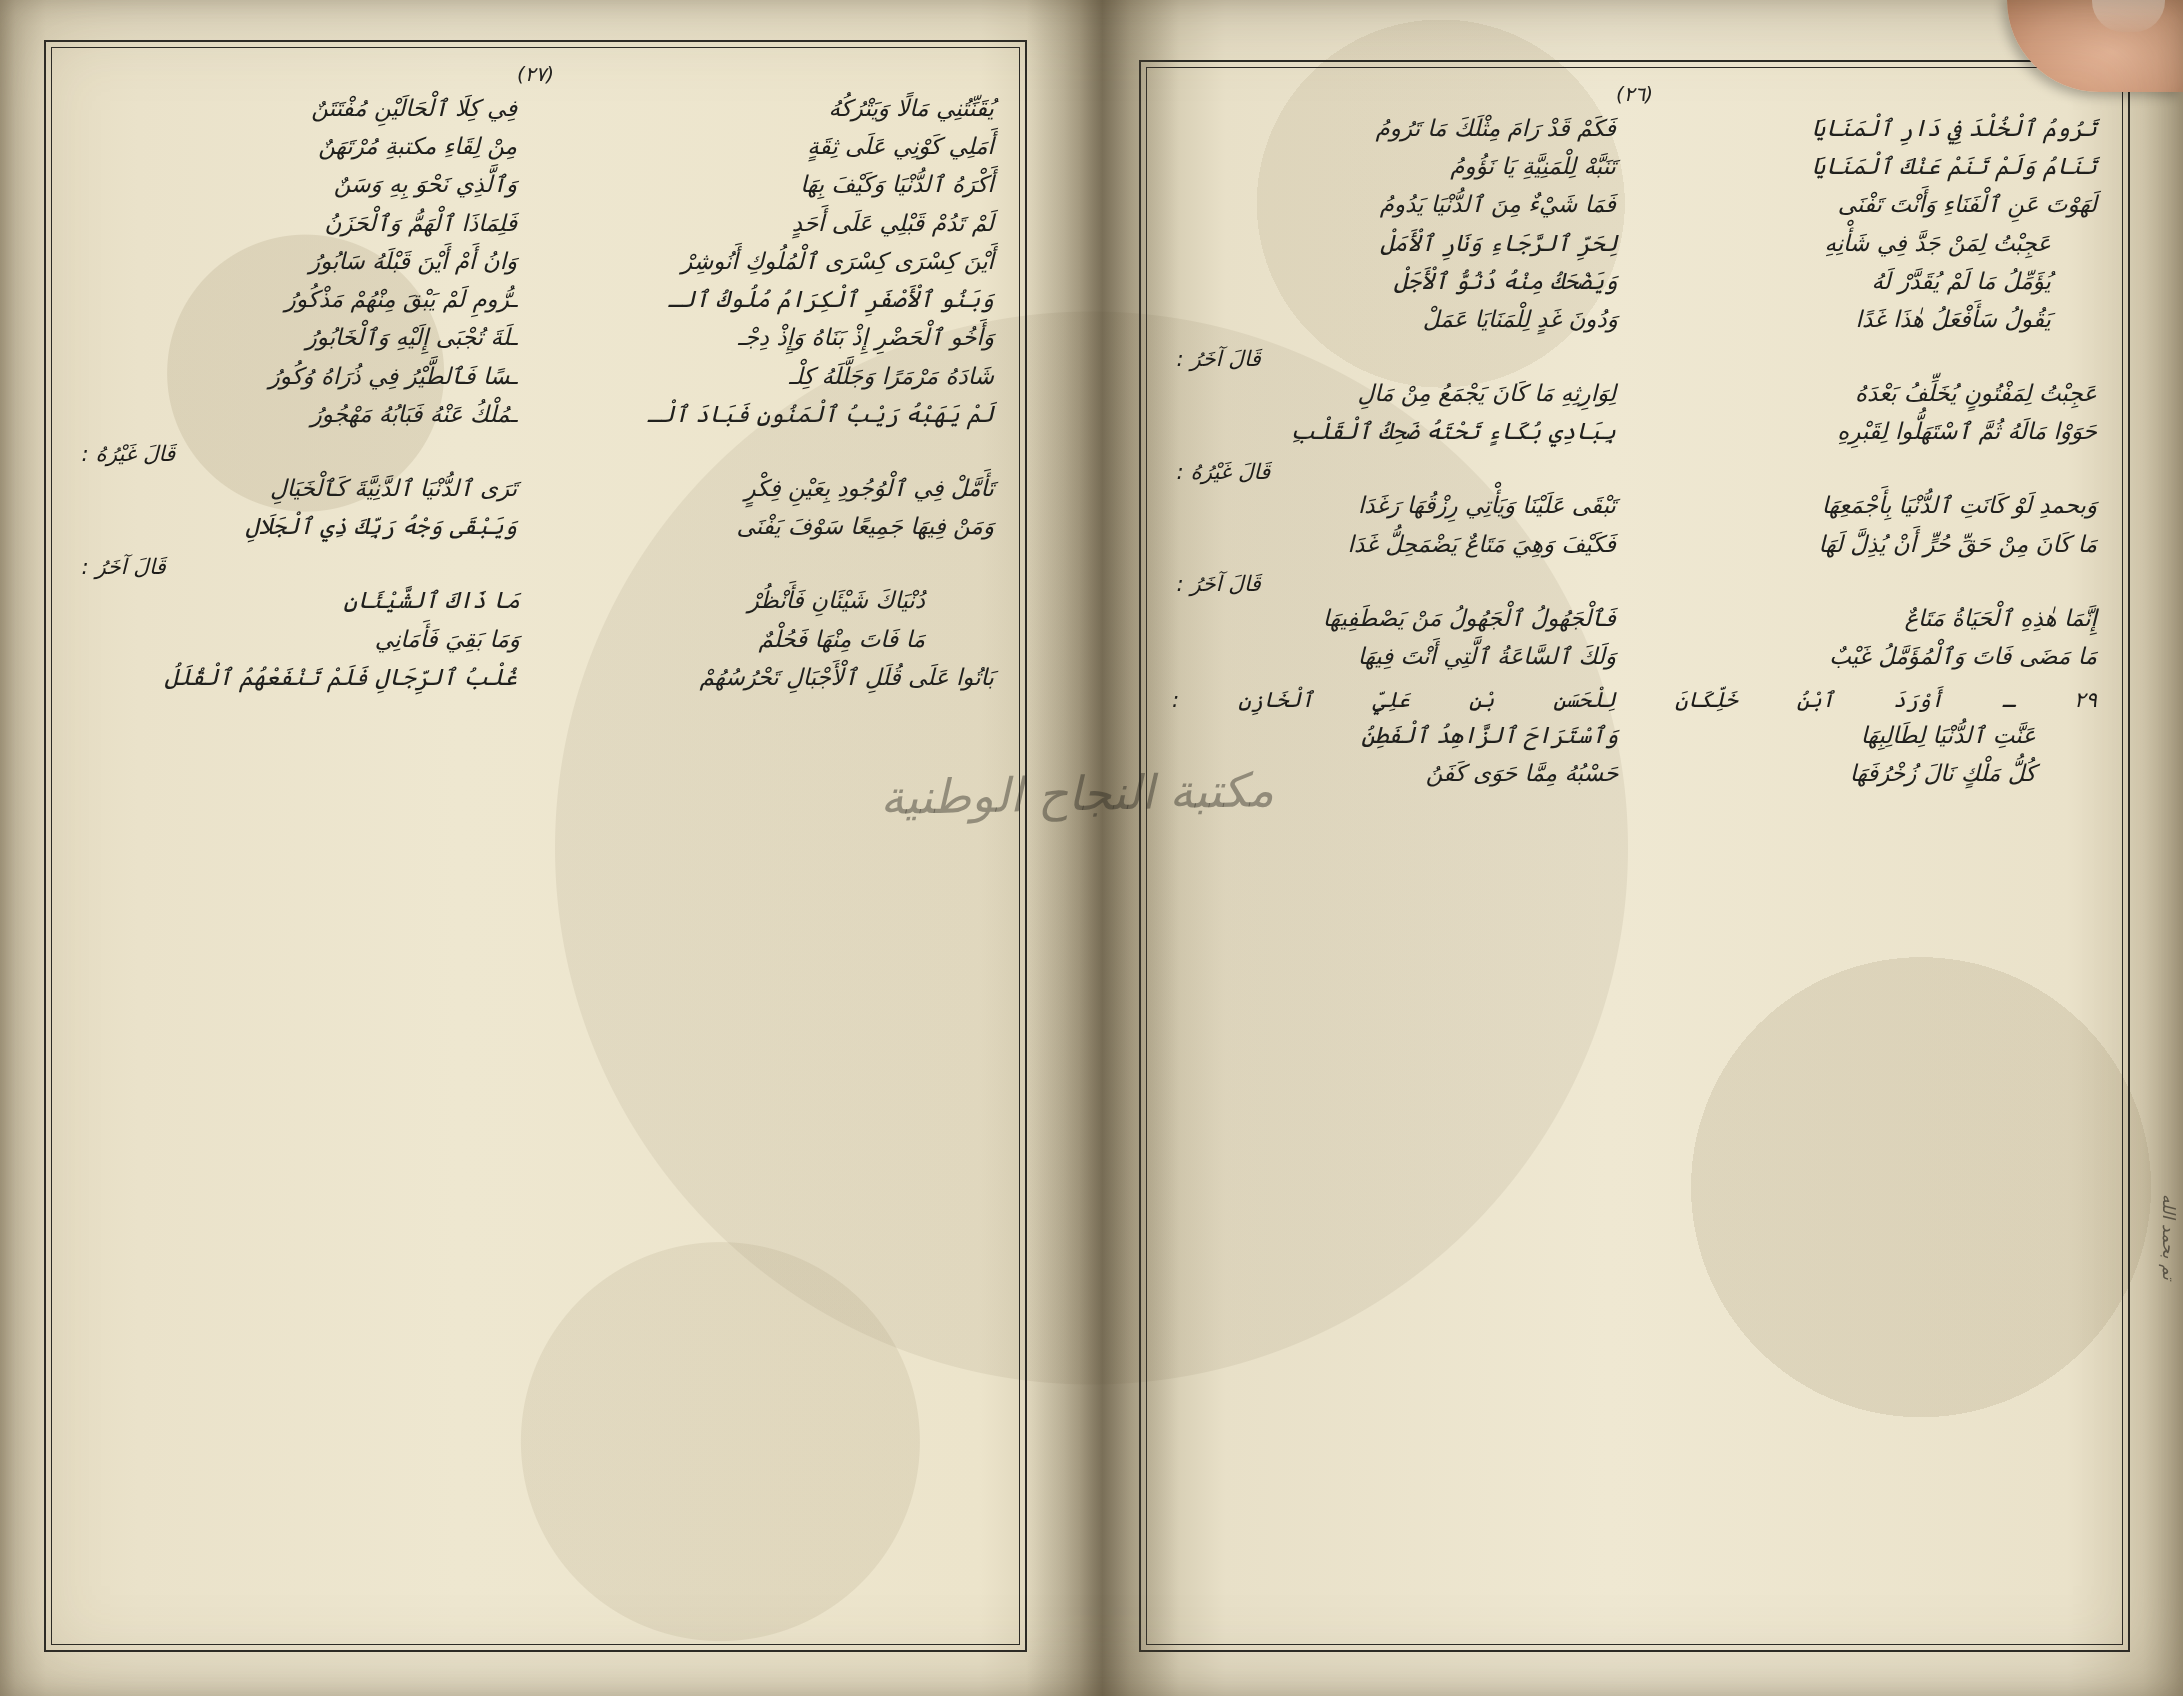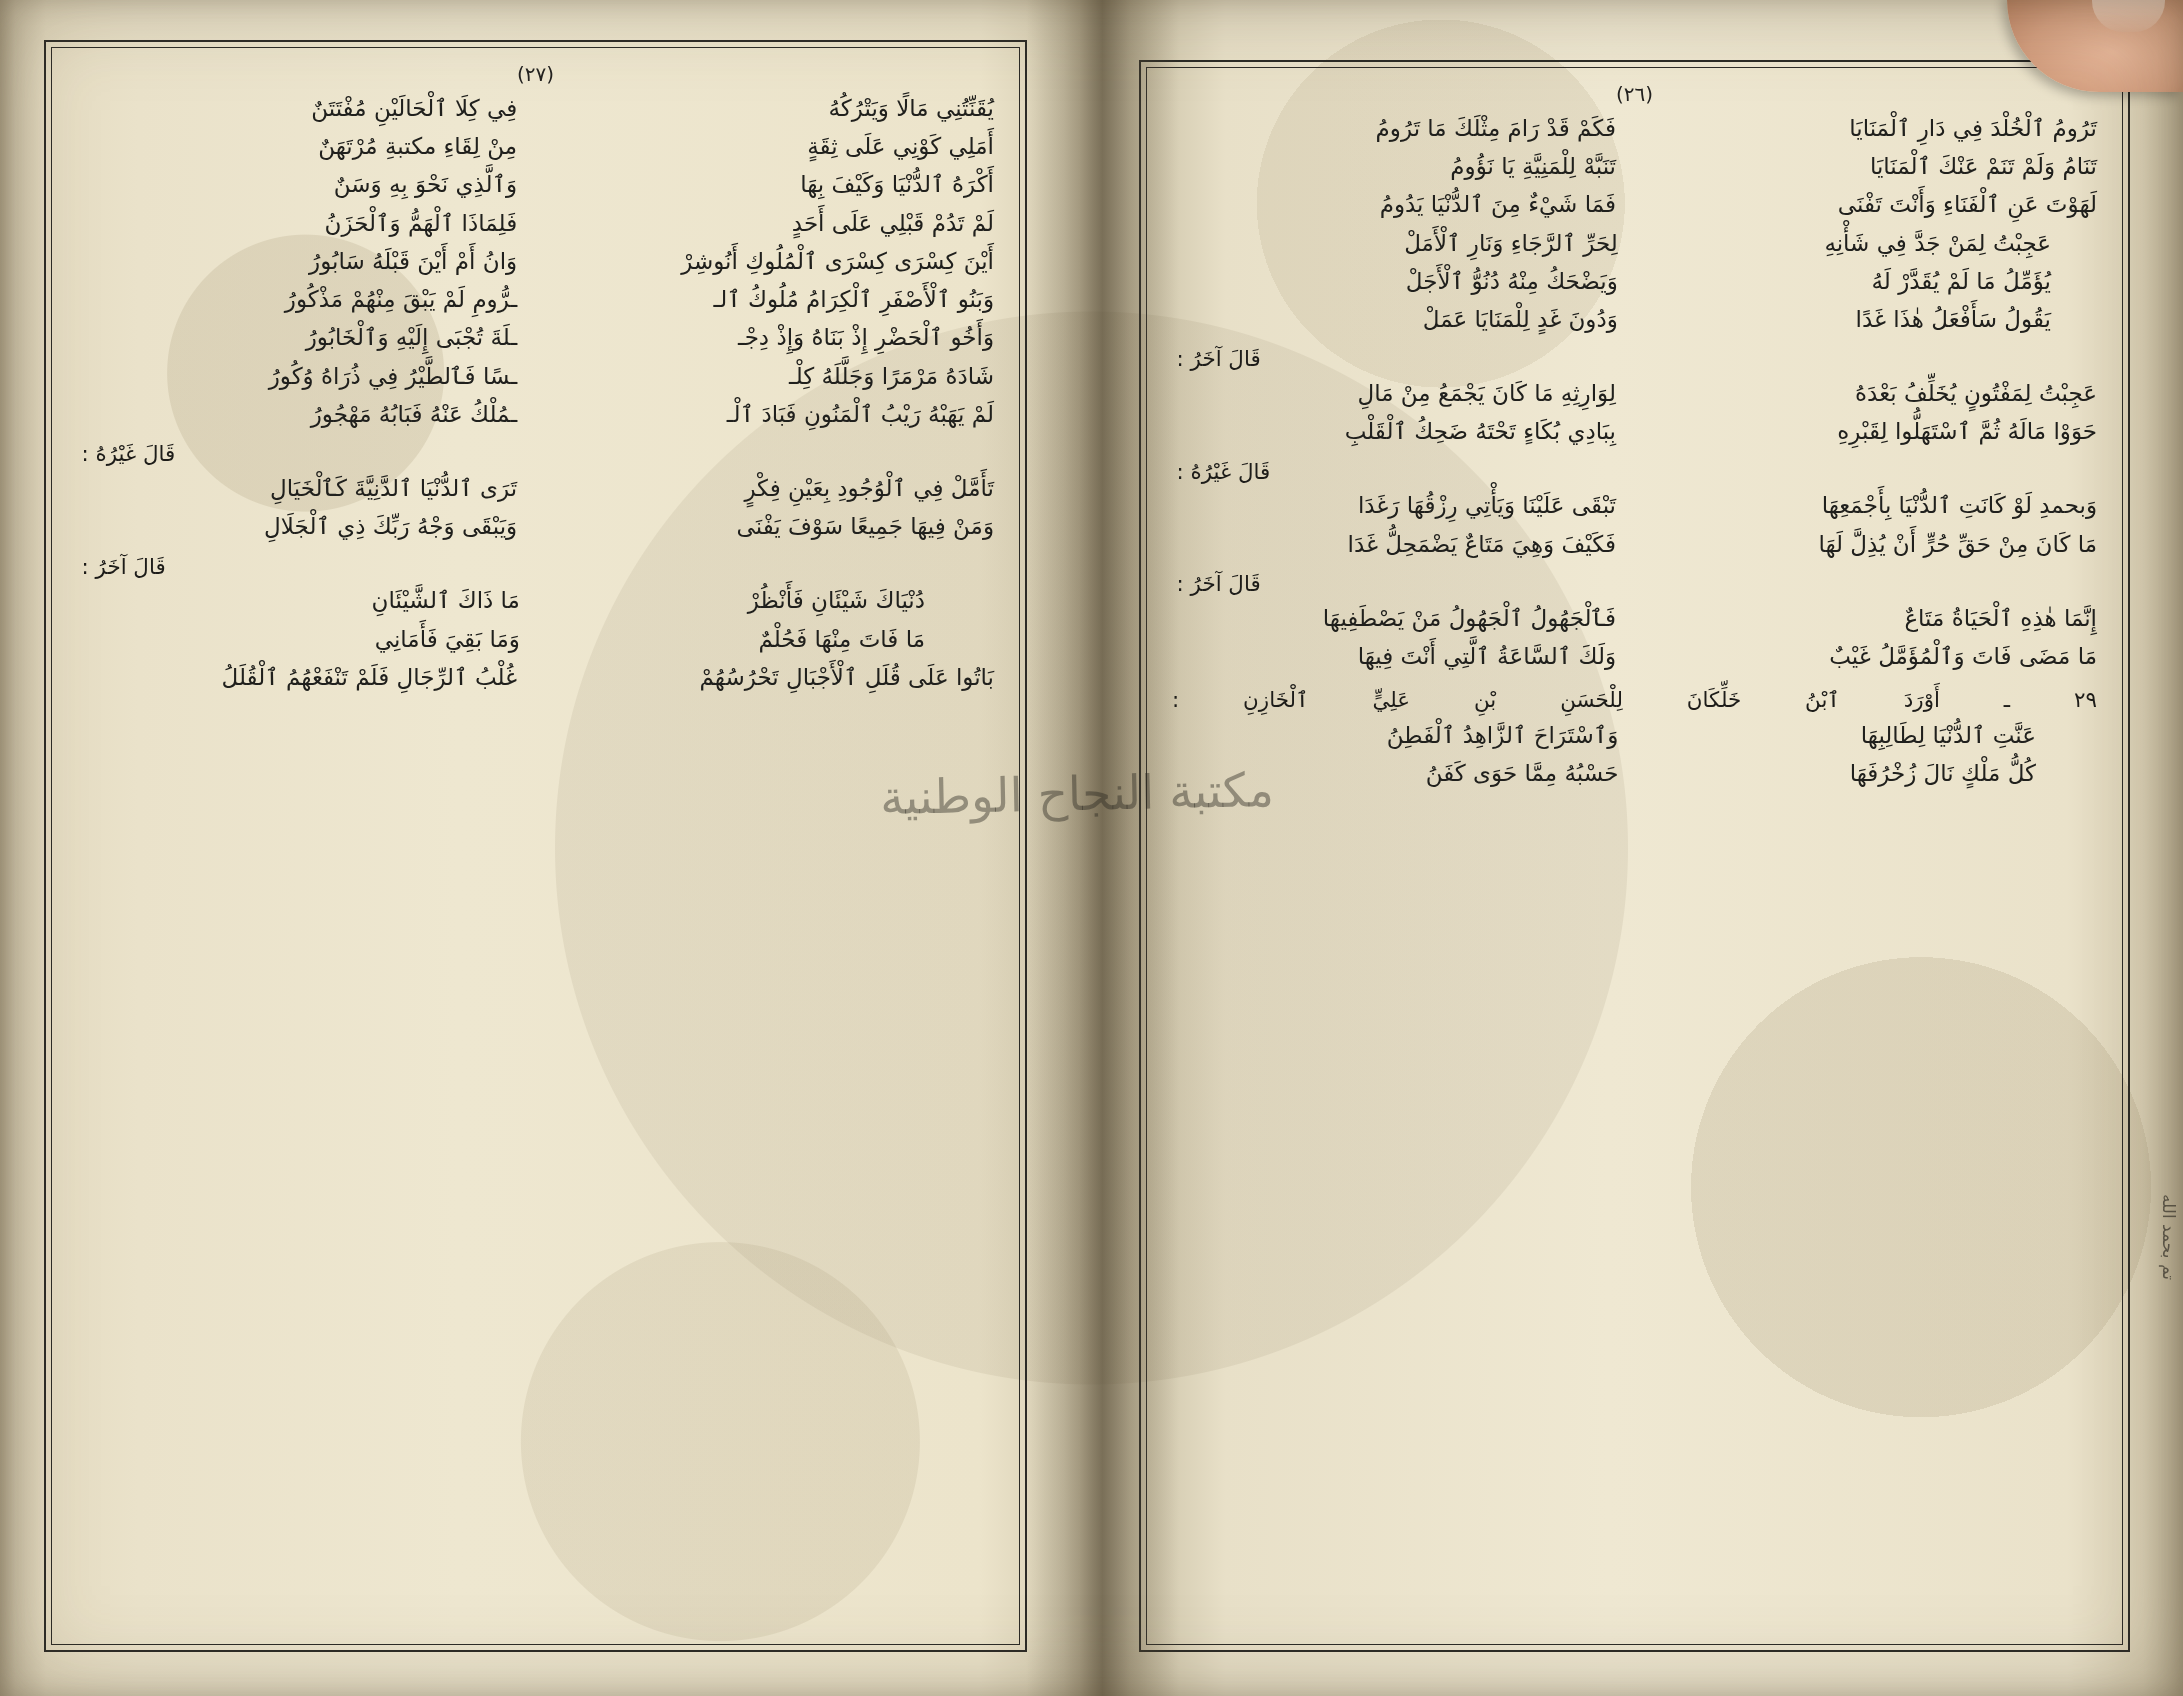--- a/index.html
+++ b/index.html
@@ -15,20 +15,21 @@
     position:absolute;inset:0;
     background:
       linear-gradient(90deg,
         #b8ad93 0px, #cfc5ab 15.3px,
         #e5dcc2 46px, #eae2ca 138px,
         #eee7d0 459px, #ece4cb 980px,
         #d8cfb4 1064px, #b9ae93 1102px,
         #cfc6ab 1148px, #e8e0c8 1225px,
         #efe8d2 1608px, #eae2ca 2067px,
         #d7cdb2 2143px, #b5aa8f 2183px);
+    font-style: italic;
   }
   
   #grain{
     position:absolute;inset:0;
     background-image:
       radial-gradient(circle at 14% 22%, rgba(160,145,110,.20) 0 138px, rgba(0,0,0,0) 139px),
       radial-gradient(circle at 66% 12%, rgba(165,150,115,.16) 0 184px, rgba(0,0,0,0) 184px),
       radial-gradient(circle at 88% 70%, rgba(150,135,100,.18) 0 230px, rgba(0,0,0,0) 230px),
       radial-gradient(circle at 33% 85%, rgba(155,140,105,.15) 0 199px, rgba(0,0,0,0) 200px),
       radial-gradient(circle at 50% 50%, rgba(120,105,75,.10) 0 536px, rgba(0,0,0,0) 537px);

